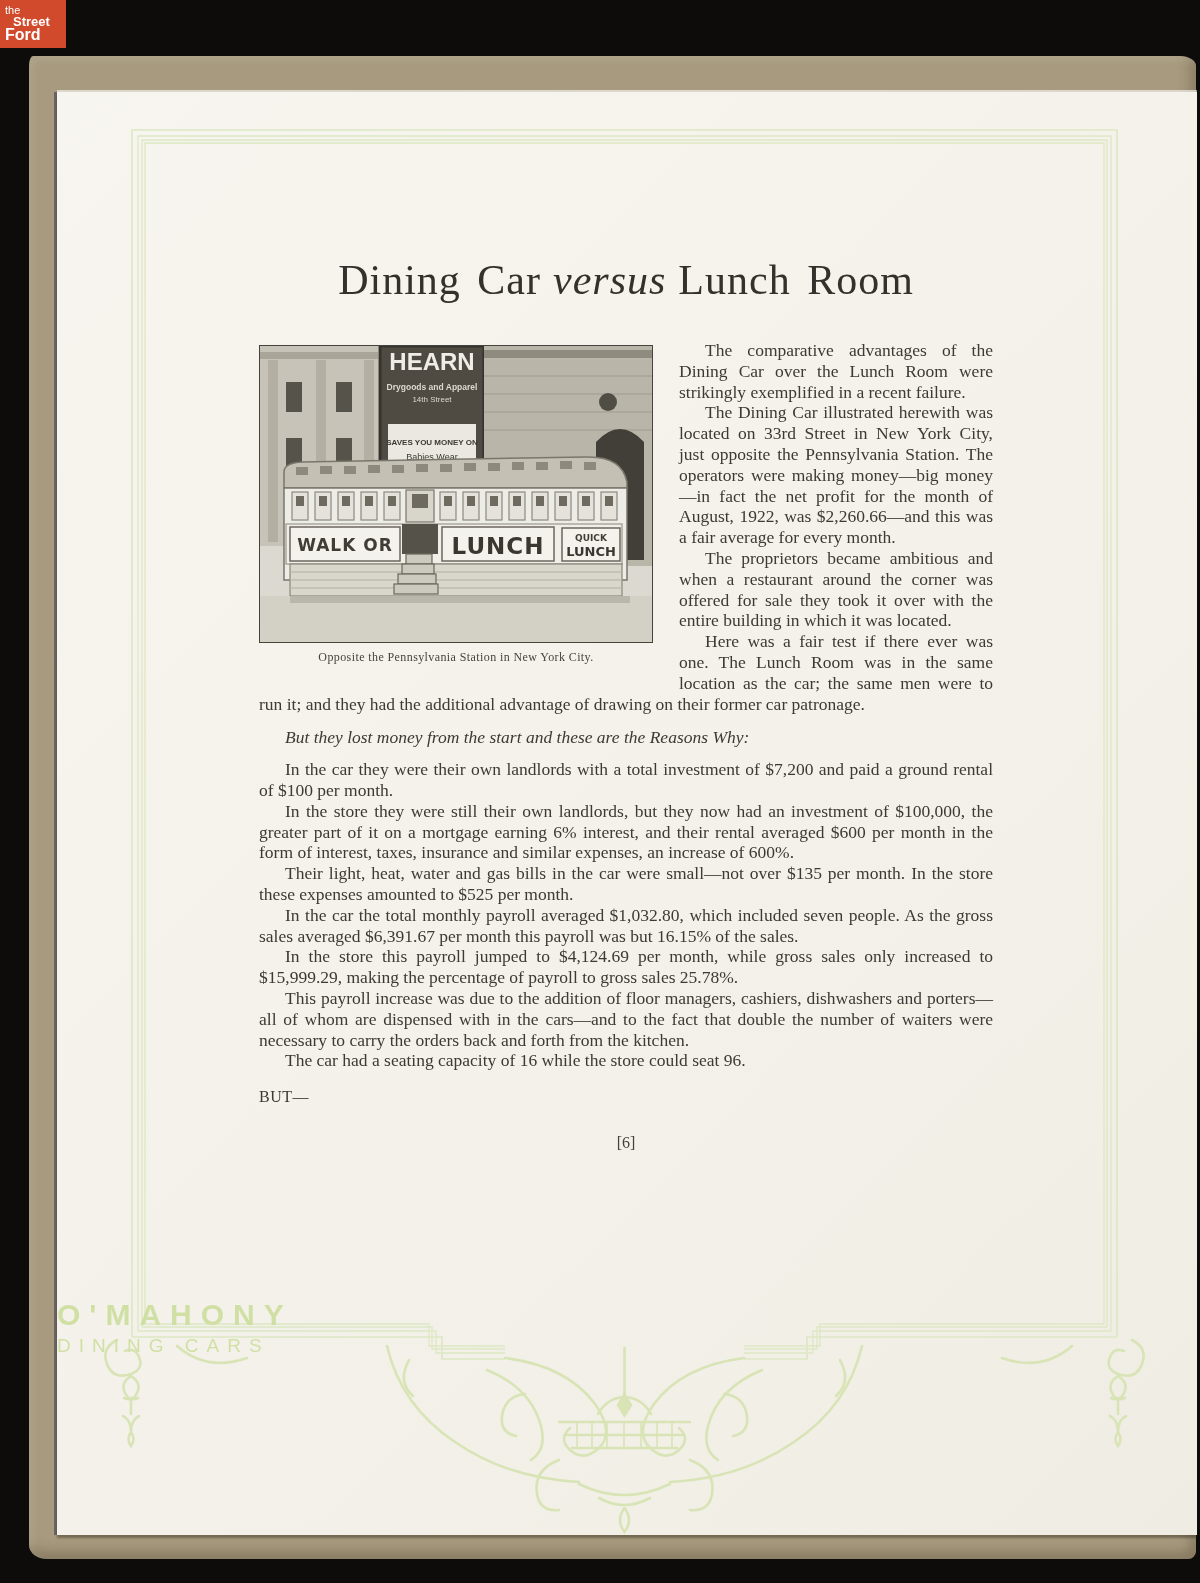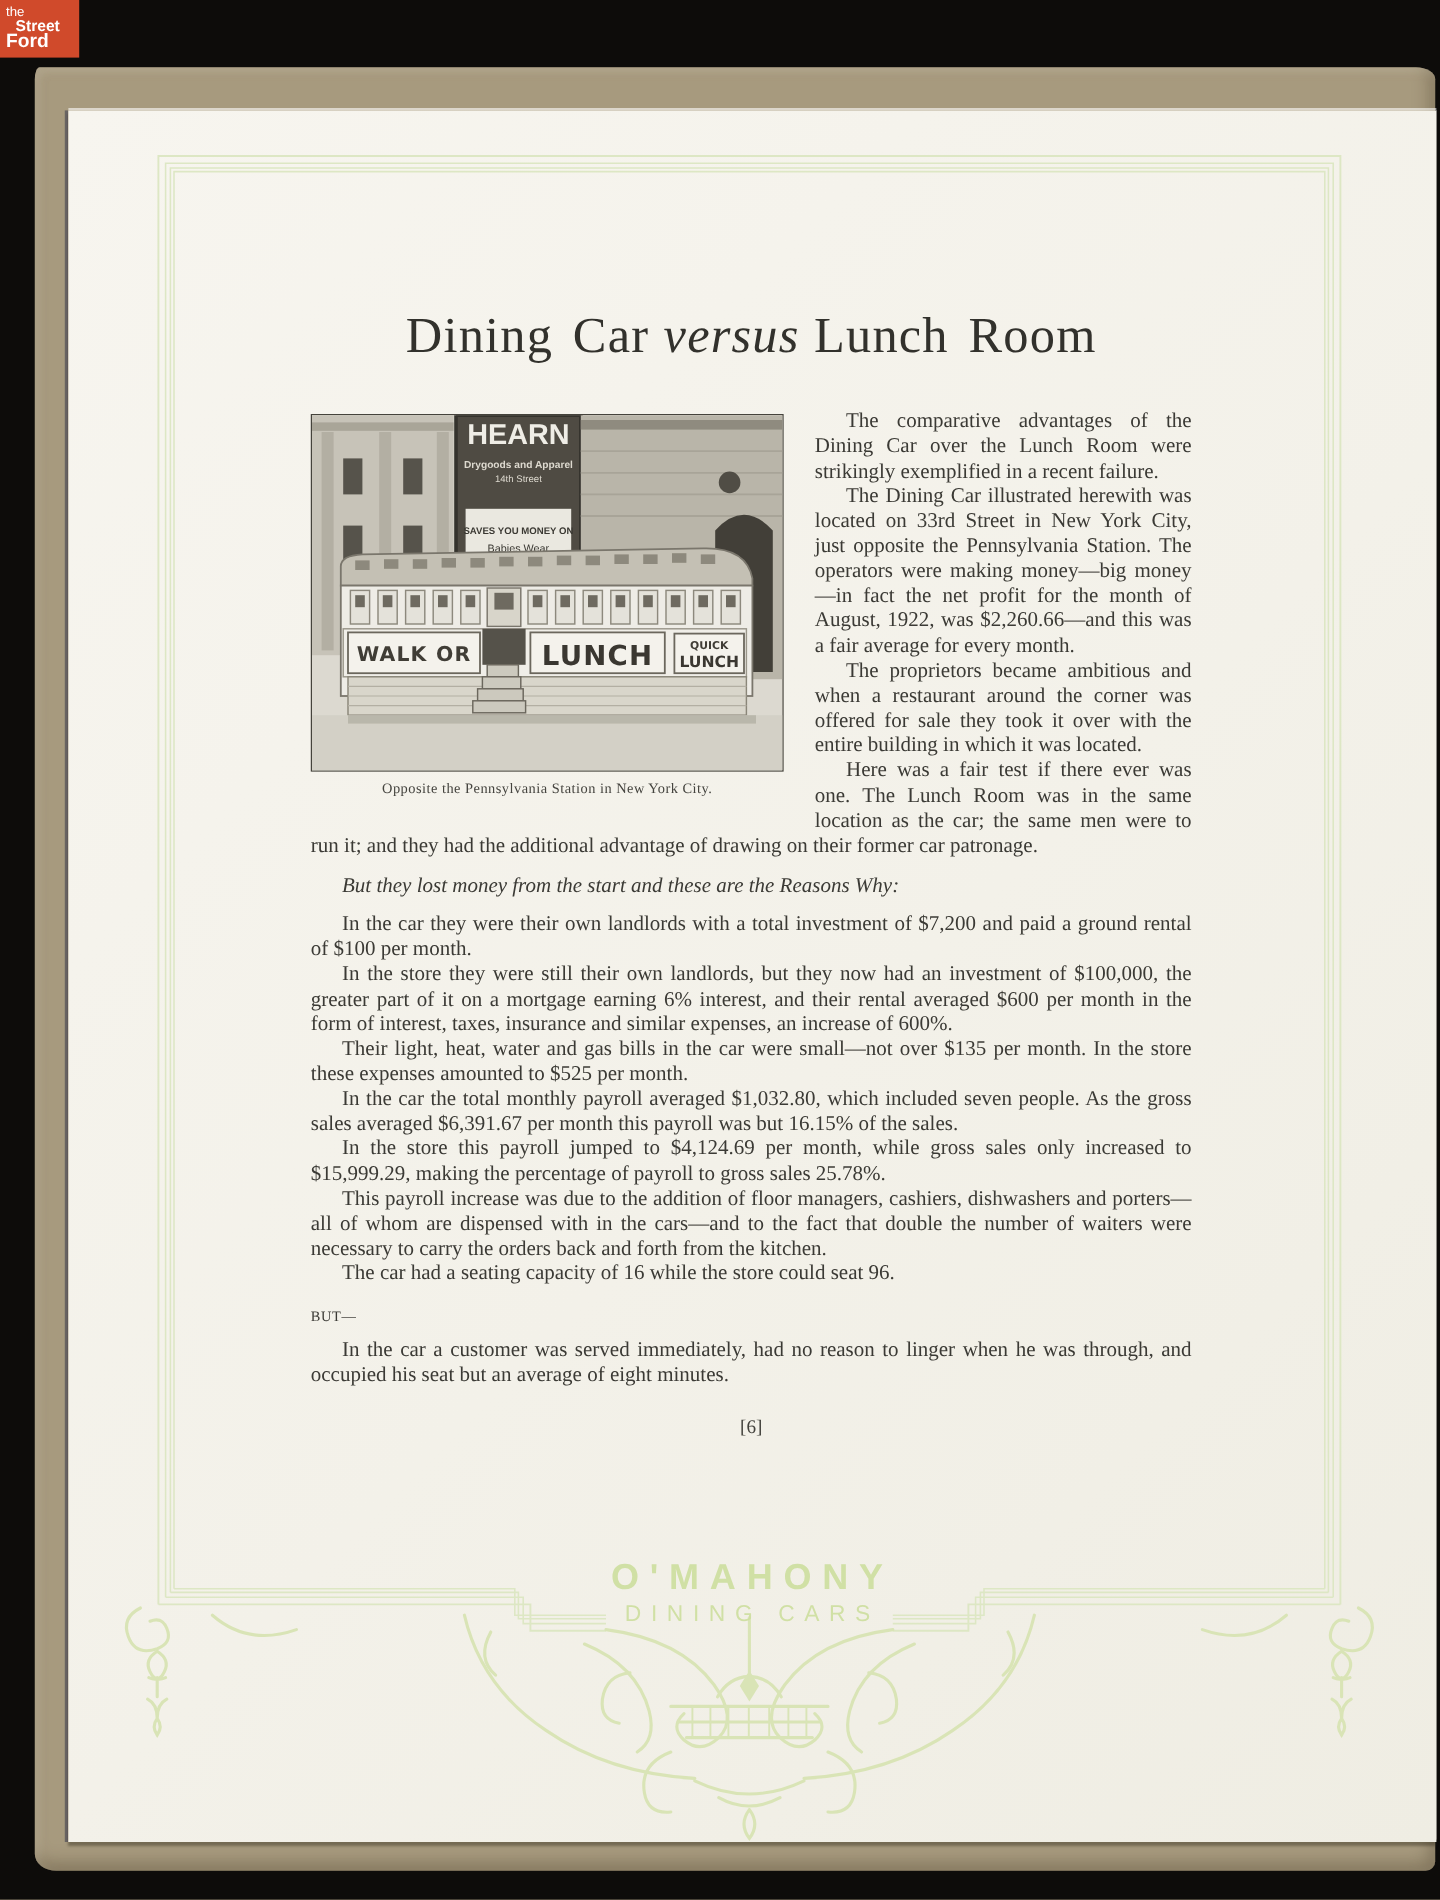--- a/index.html
+++ b/index.html
@@ -43,25 +43,25 @@
   }
   .title .it{font-style:italic;margin:0 12px;}
   .figure{float:left;width:394px;margin:5px 26px 22px 0;}
   .photo{display:block;width:392px;height:296px;border:1px solid #45433c;background:#dcd9d0;}
   .figcap{
     font-size:12px;text-align:center;margin-top:7px;
     letter-spacing:.4px;color:#45443f;
   }
   p{margin:0;font-size:17.5px;line-height:20.8px;text-align:justify;text-indent:26px;color:#3b3a35;}
   p.lead{font-style:italic;margin:13px 0 11px;}
-  p.subhead{margin:16px 0 6px;text-indent:0;letter-spacing:.5px;font-size:12px;text-align:left;}
+  p.subhead{margin:16px 0 6px;text-indent:0;letter-spacing:.5px;font-size:16px;text-align:left;}
   .pagenum{text-align:center;font-size:16px;margin-top:26px;color:#43423c;}
   
   .watermark{
-    position:absolute;left:0;width:100%;top:1206px;text-align:center;z-index:1;
+    position:absolute;left:0;width:100%;top:1206px;text-align:left;z-index:1;
     font-family:"Liberation Sans","DejaVu Sans",sans-serif;color:#cedfa0;opacity:.92;
   }
   .watermark .w1{font-size:30px;font-weight:700;letter-spacing:9px;}
   .watermark .w2{font-size:19px;font-weight:400;letter-spacing:8px;margin-top:3px;}
 </style>
 </head>
 <body>
 
 <div class="thf-logo">
   <span class="the">the</span>
@@ -242,16 +242,15 @@
     <p>Here was a fair test if there ever was one.  The Lunch Room was in the same location as the car; the same men were to run it; and they had the additional advantage of drawing on their former car patronage.</p>
     <p class="lead">But they lost money from the start and these are the Reasons Why:</p>
     <p>In the car they were their own landlords with a total investment of $7,200 and paid a ground rental of $100 per month.</p>
     <p>In the store they were still their own landlords, but they now had an investment of $100,000, the greater part of it on a mortgage earning 6% interest, and their rental averaged $600 per month in the form of interest, taxes, insurance and similar expenses, an increase of 600%.</p>
     <p>Their light, heat, water and gas bills in the car were small—not over $135 per month.  In the store these expenses amounted to $525 per month.</p>
     <p>In the car the total monthly payroll averaged $1,032.80, which included seven people.  As the gross sales averaged $6,391.67 per month this payroll was but 16.15% of the sales.</p>
     <p>In the store this payroll jumped to $4,124.69 per month, while gross sales only increased to $15,999.29, making the percentage of payroll to gross sales 25.78%.</p>
     <p>This payroll increase was due to the addition of floor managers, cashiers, dishwashers and porters—all of whom are dispensed with in the cars—and to the fact that double the number of waiters were necessary to carry the orders back and forth from the kitchen.</p>
     <p>The car had a seating capacity of 16 while the store could seat 96.</p>
     <p class="subhead">BUT—</p>
-    <p>In the car a customer was served immediately, had no reason to linger when he was through, and occupied his seat but an average of eight minutes.</p>
     <div class="pagenum">[6]</div>
   </div>
 </div>
 
 </body></html>

